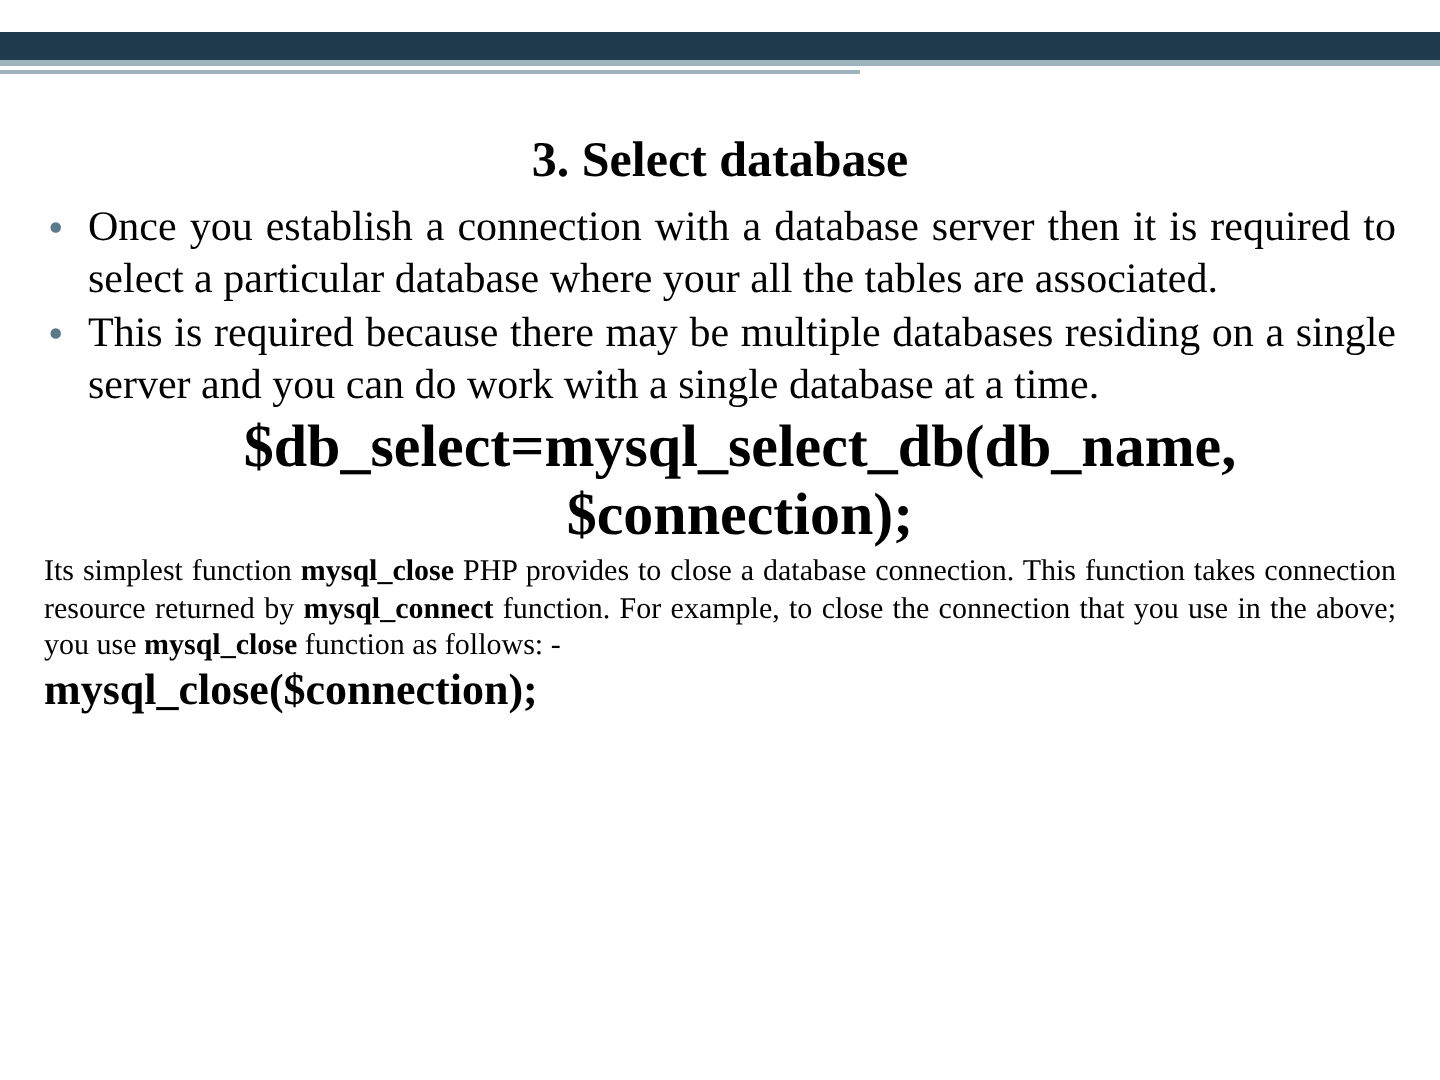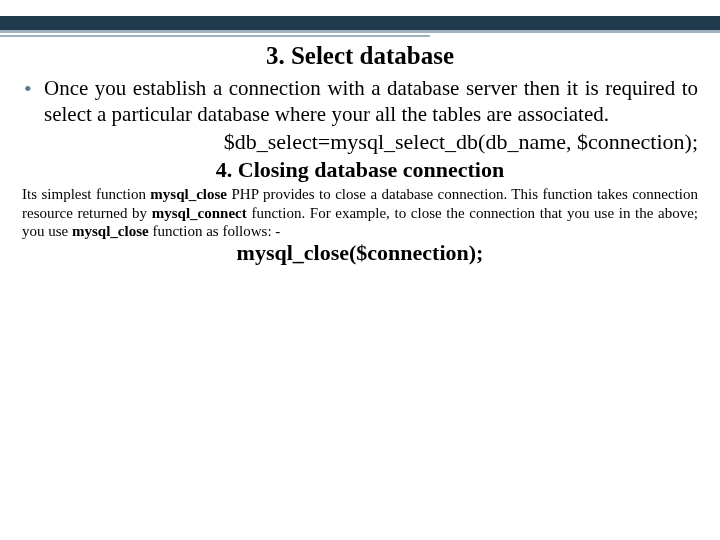--- a/index.html
+++ b/index.html
@@ -44,20 +44,21 @@
   .bar-thin {
     position: absolute;
     top: 35px;
     left: 0;
     width: 430px;
     height: 2px;
     background: #9fb3bf;
   }
   .content {
     padding: 4px 22px 0 22px;
+    margin-top: 25px;
   }
   .title {
     text-align: center;
     font-size: 25px;
     font-weight: bold;
     margin-bottom: 6px;
   }
   ul.bullets {
     list-style: none;
     padding: 0;
@@ -75,40 +76,39 @@
     position: absolute;
     left: 2px;
     top: 0;
     color: #5a7a8c;
     font-size: 22px;
   }
   .li-large {
     font-size: 25px !important;
   }
   .code-center {
-    text-align: right;
-    font-weight: normal;
-    font-size: 22px;
+    text-align: center;
+    font-weight: bold;
+    font-size: 30px;
     margin-top: 2px;
     margin-bottom: 2px;
     padding-left: 20px;
   }
   .subtitle {
     text-align: center;
     font-weight: bold;
     font-size: 22px;
     margin-bottom: 2px;
   }
   .para {
     font-size: 15px;
     text-align: justify;
     line-height: 1.22;
   }
   .code-center2 {
-    text-align: center;
     font-weight: bold;
     font-size: 22px;
   }
   .b { font-weight: bold; }
 </style>
 </head>
 <body>
 
 <div class="top-bar">
   <div class="bar-dark"></div>
@@ -116,23 +116,23 @@
   <div class="bar-light-2"></div>
   <div class="bar-thin"></div>
 </div>
 
 <div class="content">
 
   <div class="title">3. Select database</div>
 
   <ul class="bullets">
     <li>Once you establish a connection with a database server then it is required to select a particular database where your all the tables are associated.</li>
+    <li>This is required because there may be multiple databases residing on a single server and you can do work with a single database at a time.</li>
   </ul>
 
   <div class="code-center">$db_select=mysql_select_db(db_name, $connection);</div>
 
-  <div class="subtitle">4. Closing database connection</div>
 
   <div class="para"><span>Its simplest function </span><span class="b">mysql_close</span><span> PHP provides to close a database connection. This function takes connection resource returned by </span><span class="b">mysql_connect</span><span> function. For example, to close the connection that you use in the above; you use </span><span class="b">mysql_close</span><span> function as follows: -</span></div>
 
   <div class="code-center2">mysql_close($connection);</div>
 
 </div>
 
 </body></html>

